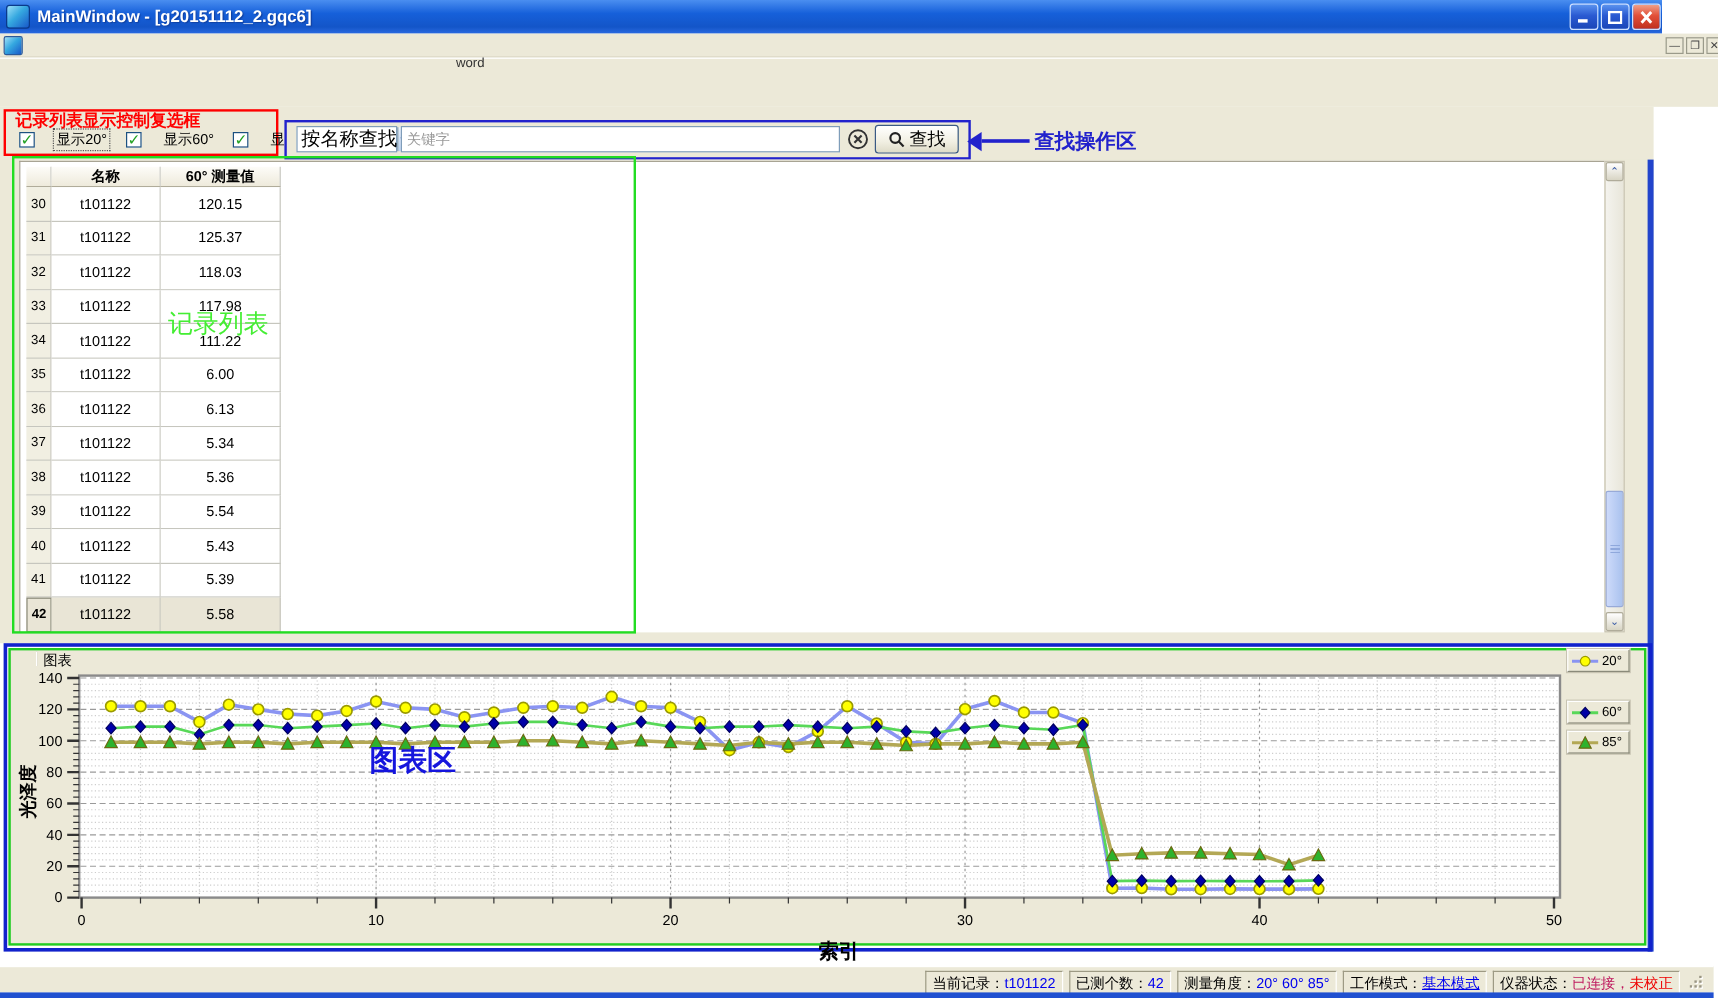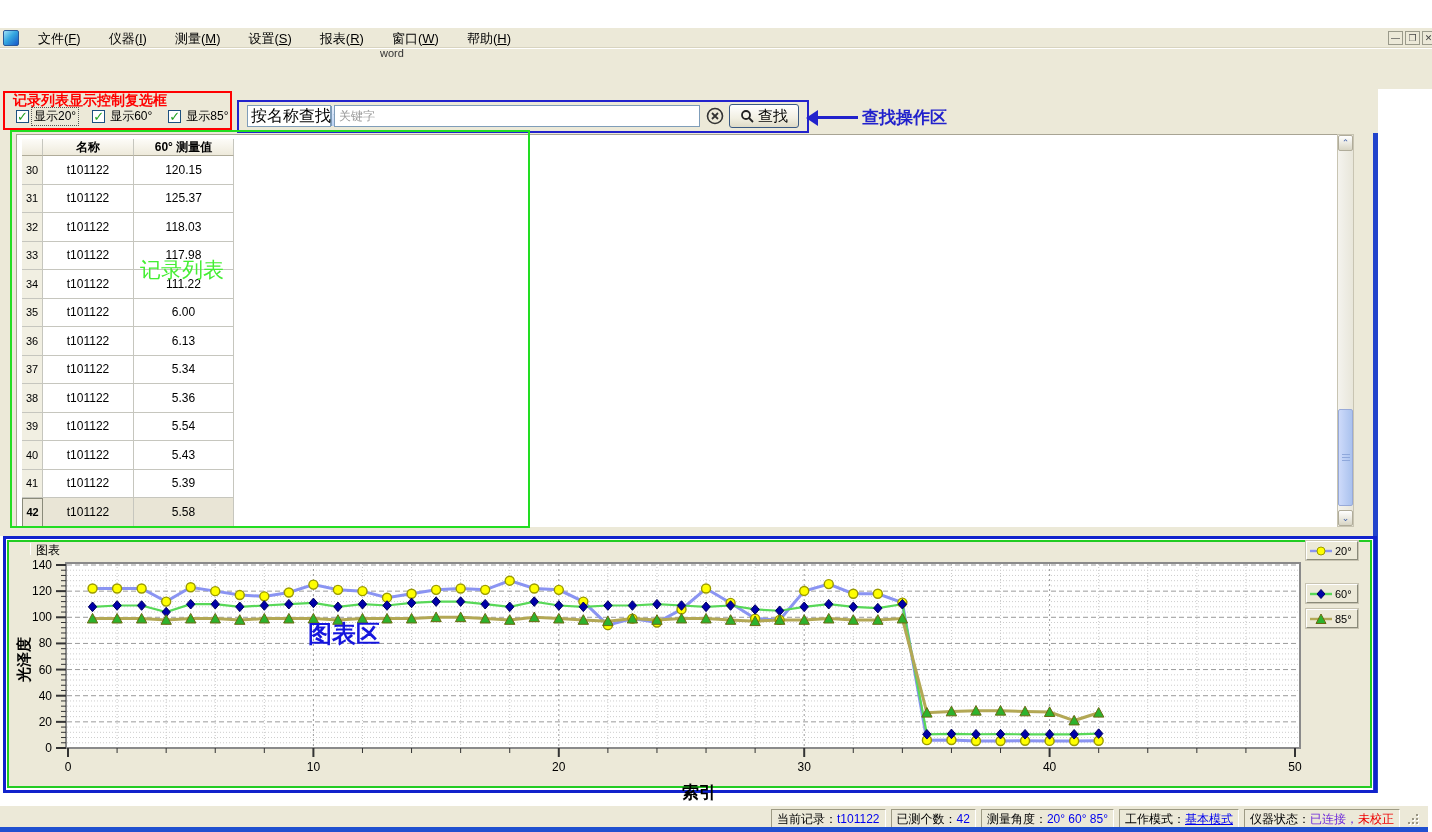--- a/index.html
+++ b/index.html
@@ -37,21 +37,21 @@
   #word-label{left:380px;top:47px;font-size:11px;color:#333;}
 
   
   #zone-filters{left:0;top:89px;width:1378px;height:45px;background:#ECE9D8;}
   #red-box{left:3px;top:91px;width:229px;height:39px;border:2px solid #ff0000;}
   #red-note{left:13px;top:92px;font-size:14px;font-weight:bold;color:#ff0000;white-space:nowrap;}
   #cb-row{left:16px;top:108px;display:flex;align-items:center;}
   .cb{display:flex;align-items:center;margin-right:14px;}
   .cb .box{width:13px;height:13px;background:#fff;border:1px solid #1c5180;display:flex;align-items:center;justify-content:center;}
   .cb .tick{color:#21a121;font-size:13px;font-weight:bold;line-height:10px;}
-  .cb .lbl{font-size:12px;margin-left:3px;padding:0 2px;}
+  .cb .lbl{font-size:12px;margin-left:16px;padding:0 2px;}
   .cb.focused .lbl{outline:1px dotted #555;}
   #blue-box{left:237px;top:100px;width:572px;height:33px;border:2px solid #2222cc;background:#ECE9D8;}
   #combo{left:247px;top:105px;width:84px;height:22px;background:#fff;border:1px solid #7f9db9;display:flex;align-items:center;}
   #combo .txt{font-size:16px;padding-left:3px;flex:1;white-space:nowrap;}
   #combo .arrow{width:17px;height:20px;background:linear-gradient(#e8f0fc,#b8d0f4);border-left:1px solid #7f9db9;
     display:flex;align-items:center;justify-content:center;color:#2a4a9a;font-size:8px;}
   #kw-input{left:334px;top:105px;width:366px;height:22px;border:1px solid #7f9db9;font-size:12px;padding:0 4px;}
   #kw-input::placeholder{color:#9a9a9a;}
   #clear-btn{left:706px;top:107px;width:18px;height:18px;}
   #find-btn{left:729px;top:104px;width:70px;height:24px;border:1px solid #3a5a84;border-radius:3px;
@@ -106,32 +106,42 @@
   #status-panels{position:absolute;right:28px;top:3px;display:flex;gap:5px;padding-left:15px;}
   .spanel{border:1px solid;border-color:#9d9a84 #fff #fff #9d9a84;padding:1px 5px;font-size:12px;white-space:nowrap;background:#ECE9D8;}
   #grip{left:1408px;top:812px;width:12px;height:12px;}
   #bottom-border{left:0;top:827px;width:1428px;height:5px;background:#2050d0;}
 </style>
 </head>
 <body>
 
 <div id="win">
 
+  <div id="titlebar" class="abs">
+    <div id="app-icon" class="abs"></div>
+    <div id="title-text" class="abs">MainWindow - [g20151112_2.gqc6]</div>
+    <div class="tbtn abs" style="left:1308px">
+        <svg width="12" height="10">
+          <rect x="1" y="7" width="8" height="3" fill="#fff"></rect>
+        </svg>
+      </div>
+    <div class="tbtn abs" style="left:1334px">
+        <svg width="12" height="11">
+          <rect x="1" y="1" width="10" height="9" fill="none" stroke="#fff" stroke-width="2"></rect>
+        </svg>
+      </div>
+    <div class="tbtn close abs" style="left:1360px">
+        <svg width="12" height="11">
+          <path d="M2 1 L10 10 M10 1 L2 10" stroke="#fff" stroke-width="2.4"></path>
+        </svg>
+      </div>
+  </div>
 
   <div id="menubar" class="abs"></div>
   <div id="mdi-icon" class="abs"></div>
-  <div id="menu-items" class="abs">
-      <span class="menu-item">文件(<u>F</u>)</span>
-      <span class="menu-item">仪器(<u>I</u>)</span>
-      <span class="menu-item">测量(<u>M</u>)</span>
-      <span class="menu-item">设置(<u>S</u>)</span>
-      <span class="menu-item">报表(<u>R</u>)</span>
-      <span class="menu-item">窗口(<u>W</u>)</span>
-      <span class="menu-item">帮助(<u>H</u>)</span>
-    </div>
   <div class="mdibtn abs" style="left:1388px">—</div>
   <div class="mdibtn abs" style="left:1405px">❐</div>
   <div class="mdibtn abs" style="left:1422px;width:13px">✕</div>
 
   <div id="toolbar" class="abs">
     <div id="tb-handle" class="abs"></div>
     <div id="tb-icons" class="abs">
         <div class="tool-btn">
           <svg width="30" height="30">
             <path d="M7 3 h10 l6 6 v18 h-16 z" fill="#fff" stroke="#6f9fc0" stroke-width="2.4"></path>
@@ -622,21 +632,21 @@
   <div id="xlabel" class="abs">索引</div>
   <div id="legend"></div>
   <div id="chart-note" class="abs">图表区</div>
 
   <div id="statusbar" class="abs">
     <div id="status-panels">
         <div class="spanel"><span>当前记录：</span><span style="color: rgb(0, 0, 238);">t101122</span></div>
         <div class="spanel"><span>已测个数：</span><span style="color: rgb(0, 0, 238);">42</span></div>
         <div class="spanel"><span>测量角度：</span><span style="color: rgb(0, 0, 238);">20° 60° 85°</span></div>
         <div class="spanel"><span>工作模式：</span><span style="color: rgb(0, 0, 238); text-decoration: underline;">基本模式</span></div>
-        <div class="spanel"><span>仪器状态：</span><span style="color: #6d28d9;">已连接，</span><span style="color: rgb(238, 0, 0);">未校正</span></div>
+        <div class="spanel"><span>仪器状态：</span><span style="color: #be185d;">已连接，</span><span style="color: rgb(238, 0, 0);">未校正</span></div>
       </div>
   </div>
   <div id="grip" class="abs">
     <svg width="12" height="12">
         <g fill="#fff">
           <rect x="9" y="1" width="2" height="2"></rect>
           <rect x="9" y="5" width="2" height="2"></rect>
           <rect x="9" y="9" width="2" height="2"></rect>
           <rect x="5" y="5" width="2" height="2"></rect>
           <rect x="5" y="9" width="2" height="2"></rect>

